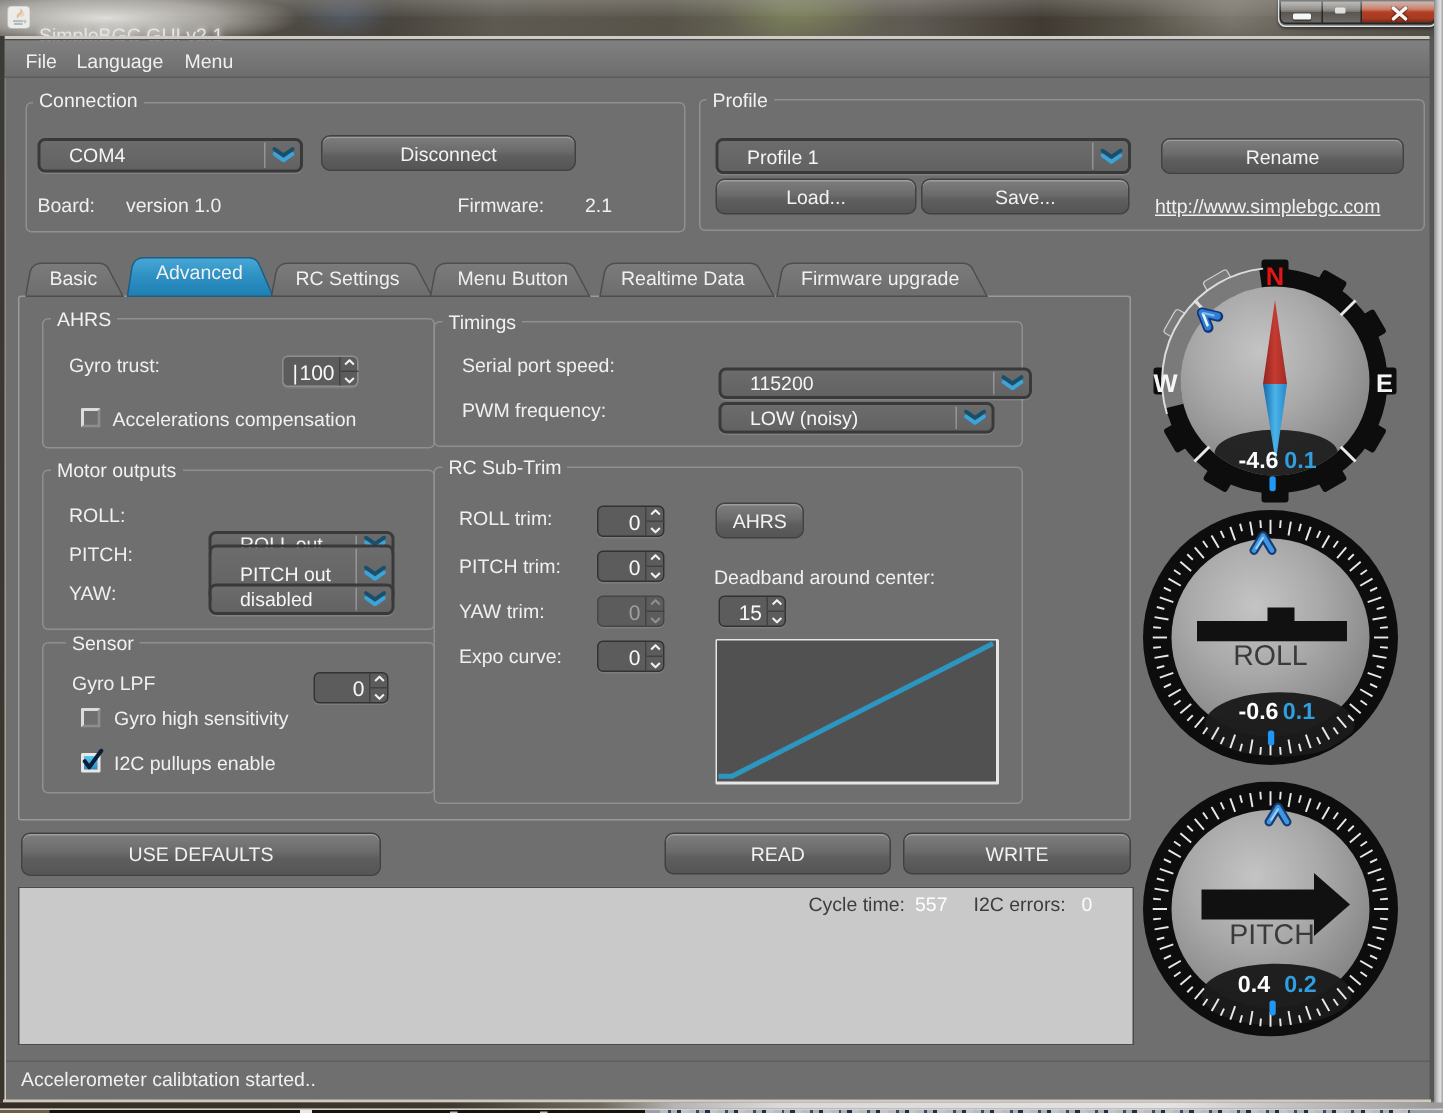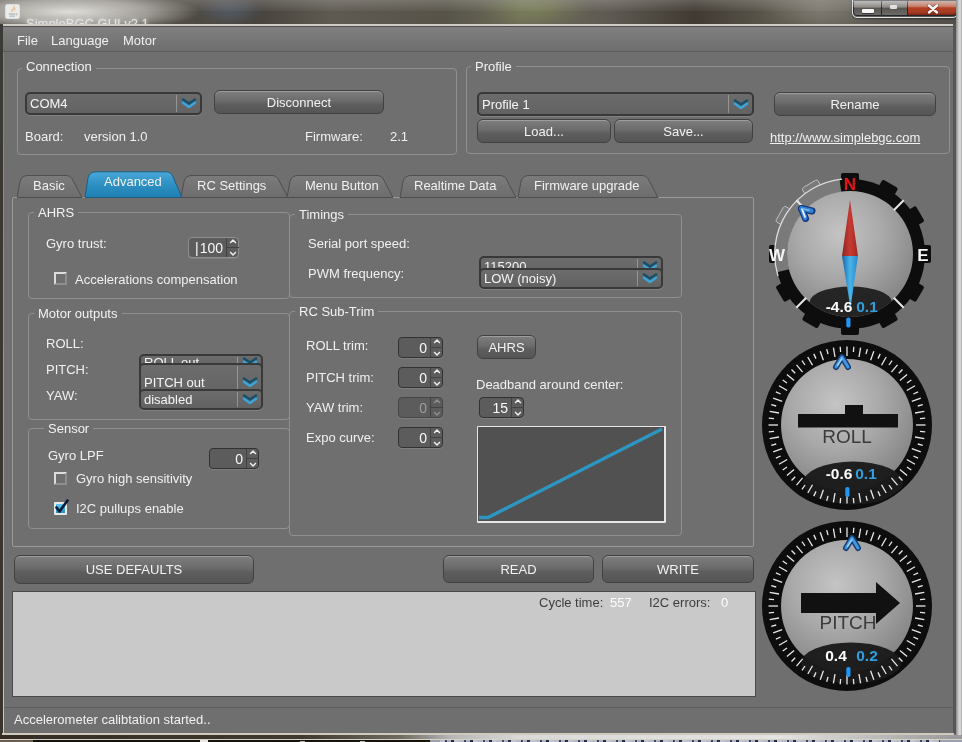--- a/index.html
+++ b/index.html
@@ -8,21 +8,21 @@
 .group{position:absolute;border:1px solid #909090;border-radius:4px}
 .gtitle{position:absolute;top:-8px;color:#f2f2f2;font-size:13px;background:#6f6f6f;padding:0 4px;line-height:15px}
 .btn{position:absolute;border:1px solid #414141;border-radius:6px;
  background:linear-gradient(#7e7e7e,#6b6b6b 45%,#5e5e5e 60%,#555);
  box-shadow:inset 0 1px 0 rgba(255,255,255,.25);
  color:#f2f2f2;font-size:13px;text-align:center;display:flex;align-items:center;justify-content:center}
 .combo{position:absolute;border:2px solid #393939;border-radius:5px;
  background:linear-gradient(#6c6c6c,#626262);
  box-shadow:0 1px 0 rgba(255,255,255,.13);
  color:#f5f5f5;font-size:13px;display:flex;align-items:center}
-.combo .tx{padding-left:3px;flex:1}
+.combo .tx{padding-left:19px;flex:1}
 .combo .sep{width:1px;align-self:stretch;background:rgba(255,255,255,.3);margin:1px 4px 1px 0}
 .combo svg{margin-right:3px}
 .spin{position:absolute;border:1.5px solid #323232;border-radius:4px;background:#5c5c5c;
  box-shadow:0 1px 0 rgba(255,255,255,.1);color:#f8f8f8;font-size:14px}
 .spin .v{position:absolute;right:15px;top:0;bottom:0;display:flex;align-items:center}
 .spin .arr{position:absolute;right:0;top:0;bottom:0;width:12px;border-left:1px solid #424242;display:flex;flex-direction:column;align-items:center;justify-content:space-between;padding:1px 0}
 .spin .dv{width:12px;height:1px;background:#424242}
 .cb{position:absolute;width:13px;height:13px;border:2px solid;border-color:#dcdcdc #8e8e8e #8e8e8e #dcdcdc;border-radius:1px;background:transparent}
 </style></head>
 <body>
@@ -59,21 +59,21 @@
       </svg>
     </div>
  <div class="abs" style="left:0;top:0;width:104px;height:7px;background:linear-gradient(rgba(255,255,255,.42),rgba(255,255,255,.12));border-radius:0 0 0 0"></div>
 </div>
 
 <div class="abs" style="left:3px;top:24px;width:953px;height:1.5px;background:#cfccc6"></div>
 <div class="abs" style="left:3px;top:25.5px;width:953px;height:1.5px;background:#4c4c4c"></div>
 <div class="abs" style="left:3px;top:27px;width:953px;height:25px;background:linear-gradient(#808080,#6e6e6e);border-bottom:1px solid #5c5c5c">
  <div class="lbl" style="left:14px;top:6px;font-size:13px">File</div>
  <div class="lbl" style="left:48px;top:6px;font-size:13px">Language</div>
- <div class="lbl" style="left:120px;top:6px;font-size:13px">Motor</div>
+ <div class="lbl" style="left:120px;top:6px;font-size:13px">Menu</div>
 </div>
 
 <div class="group" style="left:17px;top:68px;width:440px;height:87px"></div>
 <div class="gtitle" style="left:22px;top:59px">Connection</div>
 <div class="combo" style="left:25px;top:92px;width:177px;height:23px">
     <span class="tx">COM4</span>
     <span class="sep"></span>
     <svg width="16" height="11" viewBox="0 0 16 11">
       <path d="M2 1.4 L8 5.6 L14 1.4" fill="none" stroke="#16506c" stroke-width="2.5" stroke-linecap="round" stroke-linejoin="round"></path>
       <path d="M2 4.7 L8 8.9 L14 4.7" fill="none" stroke="#3ba4da" stroke-width="2.5" stroke-linecap="round" stroke-linejoin="round"></path>
@@ -194,21 +194,21 @@
 <div class="lbl" style="left:76px;top:471px">Gyro high sensitivity</div>
 <div class="cb" style="left:54px;top:502px;background:linear-gradient(#5bc8f0,#2a8cc4);border-color:#e8e8e8"></div>
 <svg class="abs" style="left:54px;top:499px" width="17" height="17" viewBox="0 0 17 17">
     <path d="M2.5,8.5 L5.5,12.5 L13.5,1.5" fill="none" stroke="#0a1e38" stroke-width="2.7" stroke-linecap="round" stroke-linejoin="round"></path>
   </svg>
 <div class="lbl" style="left:76px;top:501px">I2C pullups enable</div>
 
 <div class="group" style="left:289px;top:214px;width:393px;height:84px"></div>
 <div class="gtitle" style="left:295px;top:207px">Timings</div>
 <div class="lbl" style="left:308px;top:236px">Serial port speed:</div>
-<div class="combo" style="left:479px;top:256px;width:184px;height:21px">
+<div class="combo" style="left:479px;top:245px;width:209px;height:21px">
     <span class="tx">115200</span>
     <span class="sep"></span>
     <svg width="16" height="11" viewBox="0 0 16 11">
       <path d="M2 1.4 L8 5.6 L14 1.4" fill="none" stroke="#16506c" stroke-width="2.5" stroke-linecap="round" stroke-linejoin="round"></path>
       <path d="M2 4.7 L8 8.9 L14 4.7" fill="none" stroke="#3ba4da" stroke-width="2.5" stroke-linecap="round" stroke-linejoin="round"></path>
     </svg>
   </div>
 <div class="lbl" style="left:308px;top:266px">PWM frequency:</div>
 <div class="combo" style="left:479px;top:268px;width:184px;height:21px">
     <span class="tx">LOW (noisy)</span>

